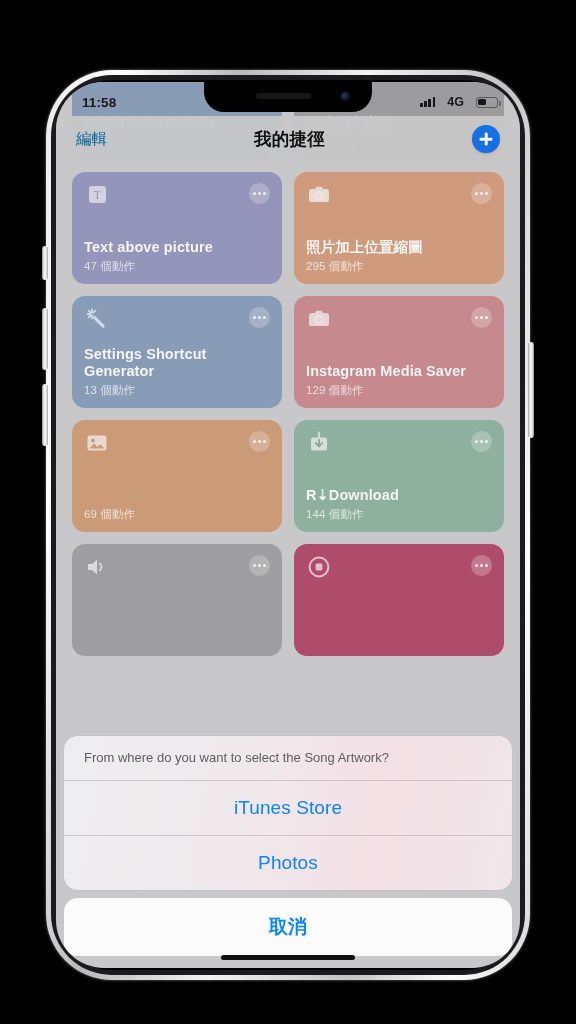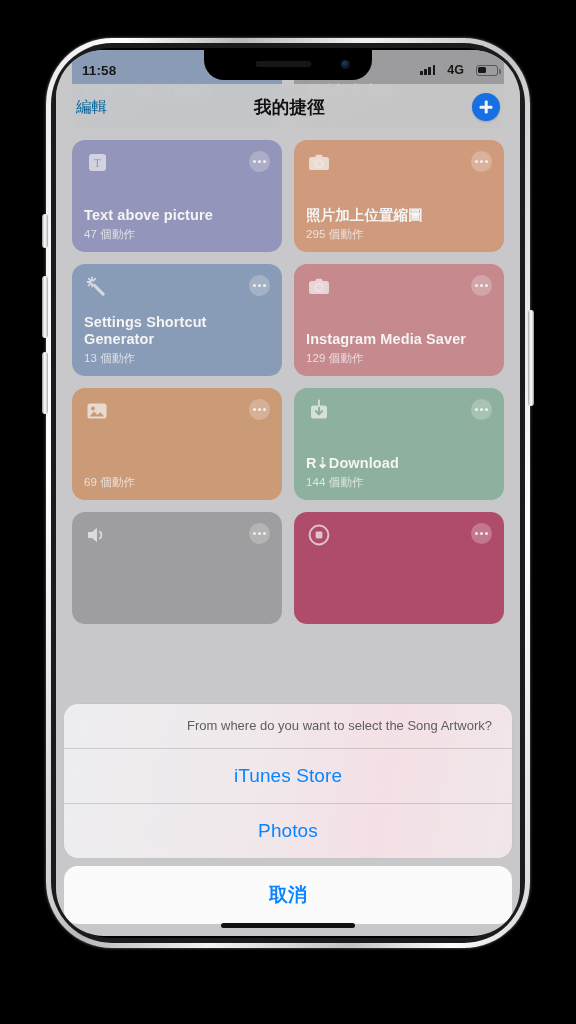--- a/index.html
+++ b/index.html
@@ -2,21 +2,21 @@
 <html><head>
 <meta charset="utf-8">
 <style>
   * { margin:0; padding:0; box-sizing:border-box; }
   html, body {
     width:576px; height:1024px;
     background:#000;
     font-family:"Liberation Sans", sans-serif;
     overflow:hidden;
   }
-  #stage { position:relative; width:576px; height:740px; background:#000; }
+  #stage { position:relative; width:576px; height:740px; background:#000;margin-top:32px; }
 
   
   .phone-frame {
     position:absolute; left:46px; top:38px; width:484px; height:910px;
     border-radius:66px;
     background:linear-gradient(100deg,#e9e9ea 0%,#ffffff 12%,#b9b9bb 30%,#f2f2f3 50%,#c3c3c5 72%,#fdfdfd 88%,#d8d8da 100%);
     box-shadow:0 0 3px rgba(255,255,255,.45);
   }
   .phone-frame-inner {
     position:absolute; left:5px; top:5px; right:5px; bottom:5px;
@@ -140,21 +140,21 @@
     position:absolute; left:0; right:0; bottom:0; z-index:80;
     padding:0 8px 12px;
   }
   .sheet-group {
     border-radius:14px; overflow:hidden;
     background:linear-gradient(100deg, rgba(240,240,242,.93) 0%, rgba(243,235,238,.93) 42%, rgba(247,226,232,.93) 70%, rgba(243,233,236,.93) 100%);
     backdrop-filter:blur(22px);
     box-shadow:0 0 0 .5px rgba(0,0,0,.04);
   }
   .sheet-header {
-    padding:14px 20px 13px; text-align:right;
+    padding:14px 20px 13px; text-align:left;
     font-size:13px; color:#5d5d60; line-height:1.3;
     border-bottom:.5px solid rgba(0,0,0,.14);
   }
   .sheet-btn {
     padding:16px 12px; text-align:center;
     font-size:19px; color:#0a84ff; letter-spacing:.1px;
     border-bottom:.5px solid rgba(0,0,0,.14);
   }
   .sheet-btn:last-child { border-bottom:none; }
   .sheet-cancel {

